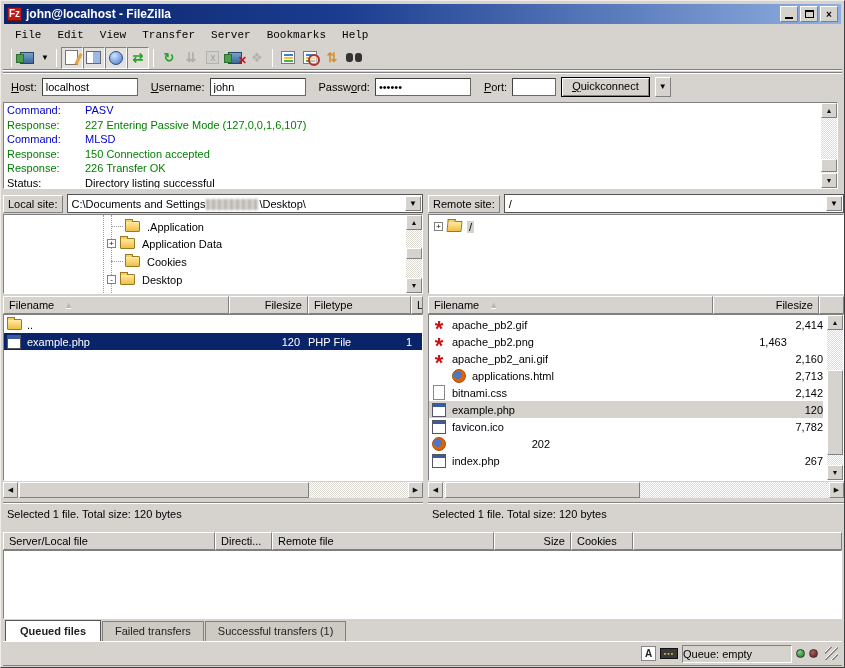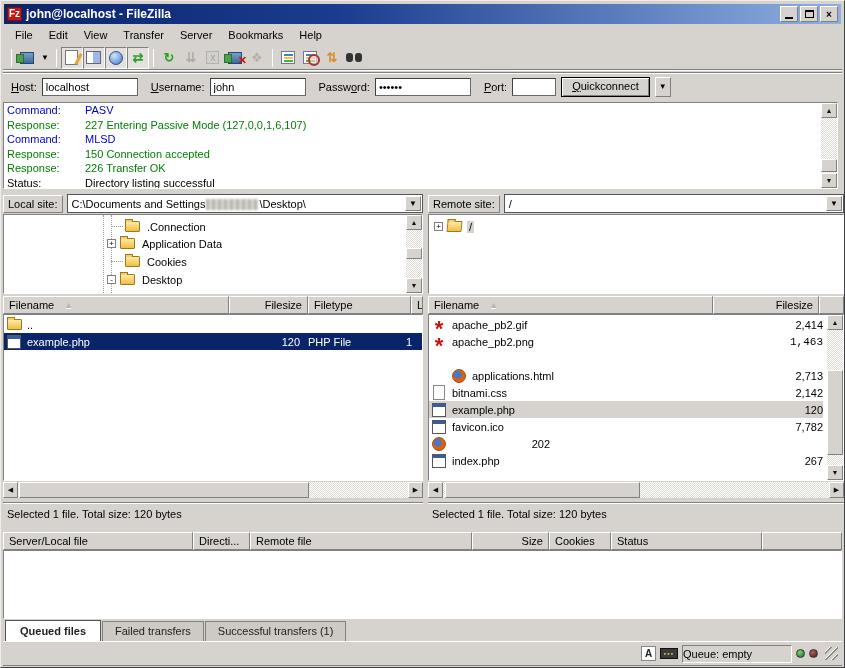--- a/index.html
+++ b/index.html
@@ -20,21 +20,21 @@
   #fzicon { width:15px; height:14px; background:#c01818; border:1px solid #7a0e0e;
     color:#fff; font-weight:bold; font-size:10px; line-height:12px; text-align:center; margin-right:4px; }
   #title { color:#fff; font-weight:bold; font-size:12px; flex:1; }
   .tbtn { width:18px; height:16px; background:#d6d3ce; margin-left:2px; display:flex; align-items:center;
     justify-content:center; font-size:10px; font-weight:bold; color:#000; }
   .glyph-min { width:8px; height:2px; background:#000; margin-top:8px; }
   .glyph-max { width:9px; height:8px; border:1px solid #000; border-top:2px solid #000; }
 
   
   #menubar { position:absolute; left:2px; top:24px; right:2px; height:20px; display:flex; align-items:center; padding-left:4px; }
-  .menu-item { padding:2px 8px; cursor:default; }
+  .menu-item { padding:2px 8px; cursor:default;font-family:Liberation Mono, monospace; }
 
   
   #toolbar { position:absolute; left:2px; top:44px; right:2px; height:26px; display:flex; align-items:center; padding-left:4px;
     border-bottom:1px solid #fff; box-shadow:0 -1px 0 #808080 inset; }
   .tsep { width:1px; height:18px; background:#808080; border-right:1px solid #fff; margin:0 4px; }
   .ticon { width:22px; height:22px; display:flex; align-items:center; justify-content:center; font-size:14px; }
   .ticon.pressed { border:1px solid; border-color:#808080 #fff #fff #808080; background:#e4e1dc; }
   .ticon.disabled { filter:grayscale(1); opacity:.45; }
   .dd-arrow { font-size:8px; padding:0 3px; }
   .srv { width:14px; height:12px; background:linear-gradient(#7aa0c8,#3c6a9a); border:1px solid #24496e; position:relative; }
@@ -289,21 +289,21 @@
     </div>
   </div>
 
   <div class="treepanel" style="left:2px;width:420px;">
     <div class="guide-v" style="left:99px;top:0;height:78px;"></div>
     <div class="guide-v" style="left:107px;top:0;height:78px;"></div>
     <div class="tree-row" style="left:103px;top:3px;">
       <span class="guide-h" style="left:4px;top:8px;"></span>
       <span style="width:18px"></span>
         <span class="folder"></span>
-      <span class="tree-label">.Connection</span>
+      <span class="tree-label">.Application</span>
     </div>
     <div class="tree-row" style="left:103px;top:20px;">
       <span class="expander">+</span>
       <span class="folder"></span>
       <span class="tree-label">Application Data</span>
     </div>
     <div class="tree-row" style="left:103px;top:38px;">
       <span class="guide-h" style="left:4px;top:8px;"></span>
       <span style="width:18px"></span>
         <span class="folder"></span>
@@ -376,21 +376,26 @@
 
   <div class="listpanel" style="left:427px;top:313px;width:416px;height:167px;">
     <div class="frow" style="top:1px;right:20px;">
       <span class="fi" data-icon="image"></span>
       <span class="fn">apache_pb2.gif</span>
       <span class="cell" style="width:100px;text-align:right;">2,414</span>
     </div>
     <div class="frow" style="top:18px;right:20px;">
       <span class="fi" data-icon="image"></span>
       <span class="fn">apache_pb2.png</span>
-      <span class="cell" style="width:100px;text-align:right;font-family:Liberation Mono, monospace;">1,463</span>
+      <span class="cell" style="width:100px;text-align:center;">1,463</span>
+    </div>
+    <div class="frow" style="top:35px;right:20px;">
+      <span class="fi" data-icon="image"></span>
+      <span class="fn">apache_pb2_ani.gif</span>
+      <span class="cell" style="width:100px;text-align:right;">2,160</span>
     </div>
     <div class="frow" style="top:52px;right:20px;padding-left:20px;">
       <span class="fi" data-icon="html"></span>
       <span class="fn">applications.html</span>
       <span class="cell" style="width:100px;text-align:right;">2,713</span>
     </div>
     <div class="frow" style="top:69px;right:20px;">
       <span class="fi" data-icon="css"></span>
       <span class="fn">bitnami.css</span>
       <span class="cell" style="width:100px;text-align:right;">2,142</span>
@@ -438,37 +443,34 @@
   </div>
 
   <div class="statusline" style="left:2px;width:420px;">
       <span>Selected 1 file. Total size: 120 bytes</span>
     </div>
   <div class="statusline" style="left:427px;width:416px;">
       <span>Selected 1 file. Total size: 120 bytes</span>
     </div>
 
   <div id="queue-header">
-    <div class="hcell" style="width:190px">
+    <div class="hcell" style="width:212px">
         <span>Server/Local file</span>
       </div>
     <div class="hcell" style="width:57px">
         <span>Directi...</span>
       </div>
     <div class="hcell" style="width:222px">
         <span>Remote file</span>
       </div>
     <div class="hcell num" style="width:77px">
         <span>Size</span>
       </div>
     <div class="hcell" style="width:62px">
         <span>Cookies</span>
-      </div>
-    <div class="hcell" style="width:151px">
-        <span>Status</span>
       </div>
     <div class="hcell" style="flex:1"></div>
   </div>
   <div id="queue-body"></div>
 
   <div id="queue-tabs">
     <div class="qtab active">Queued files</div>
     <div class="qtab">Failed transfers</div>
     <div class="qtab">Successful transfers (1)</div>
   </div>

